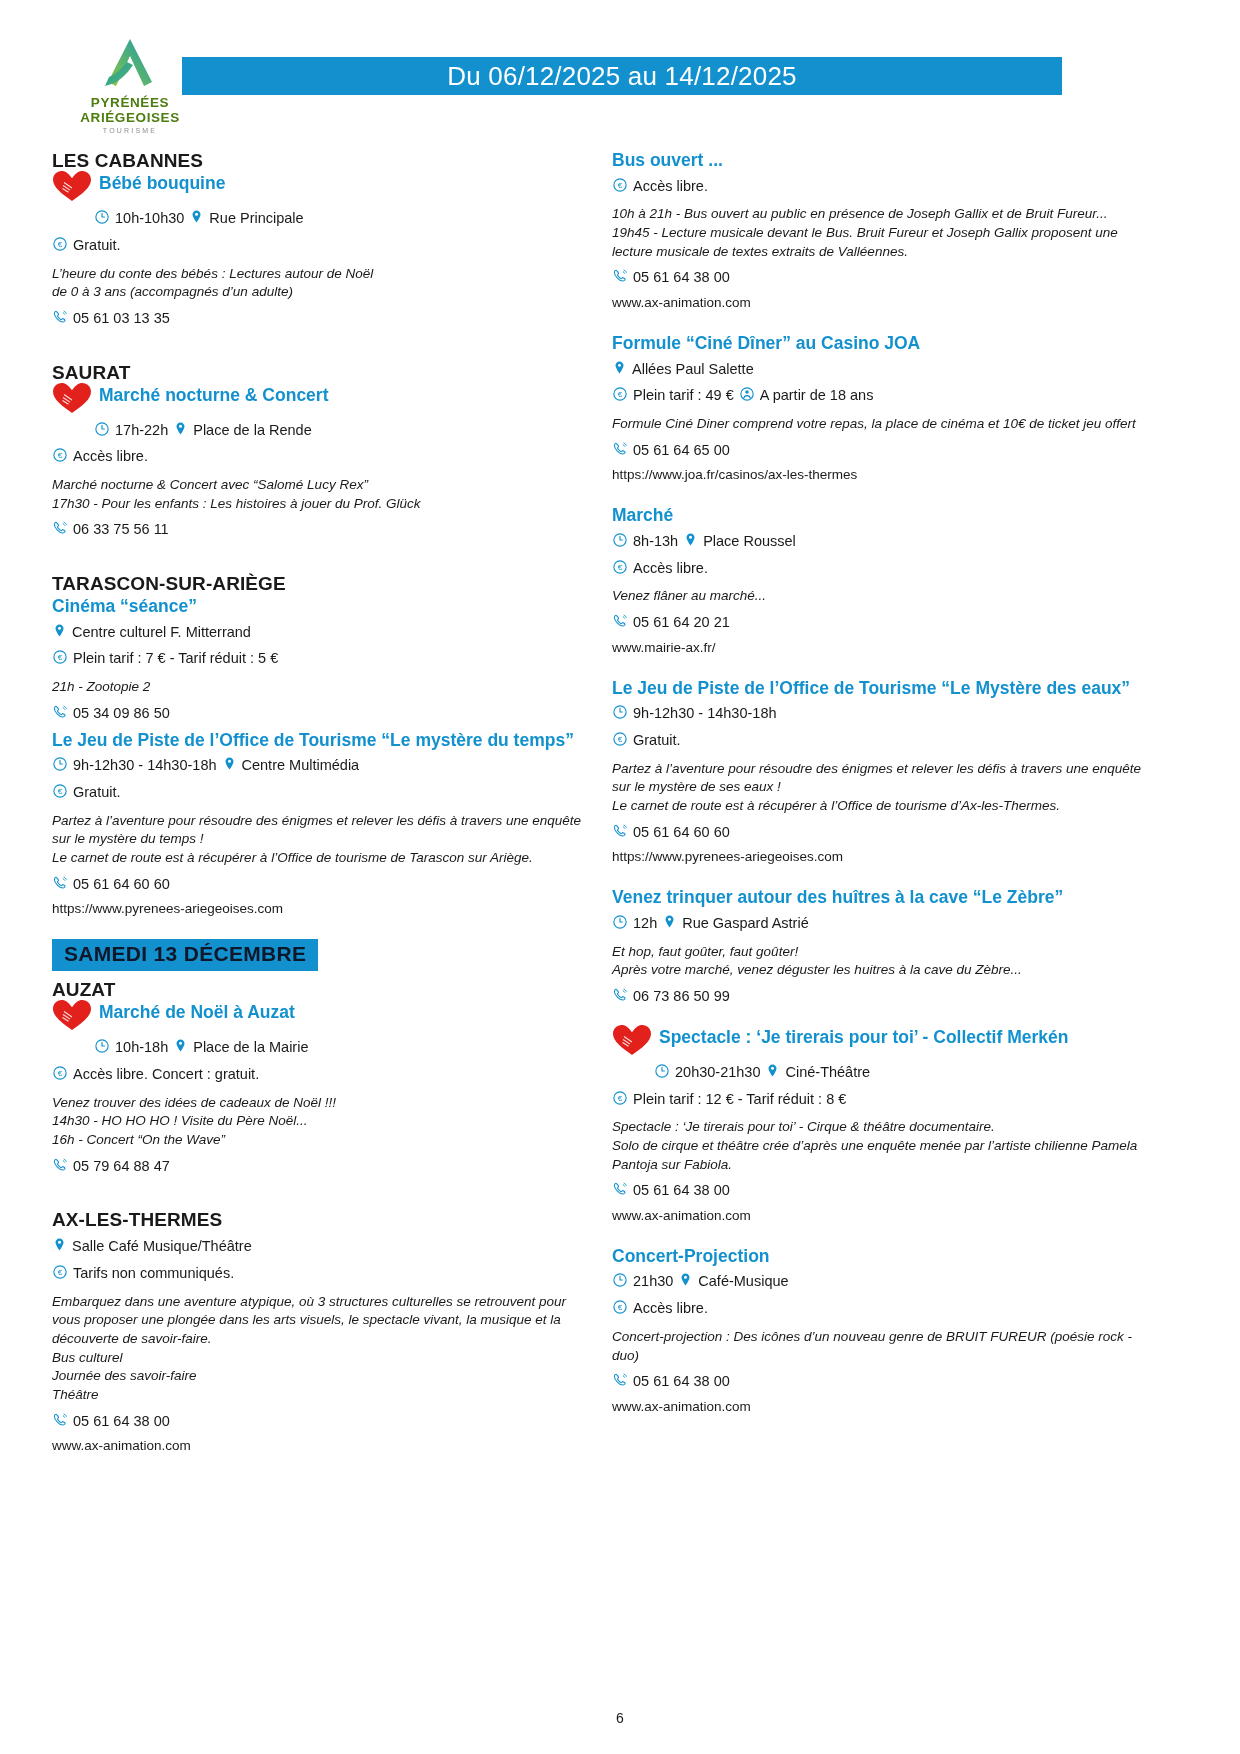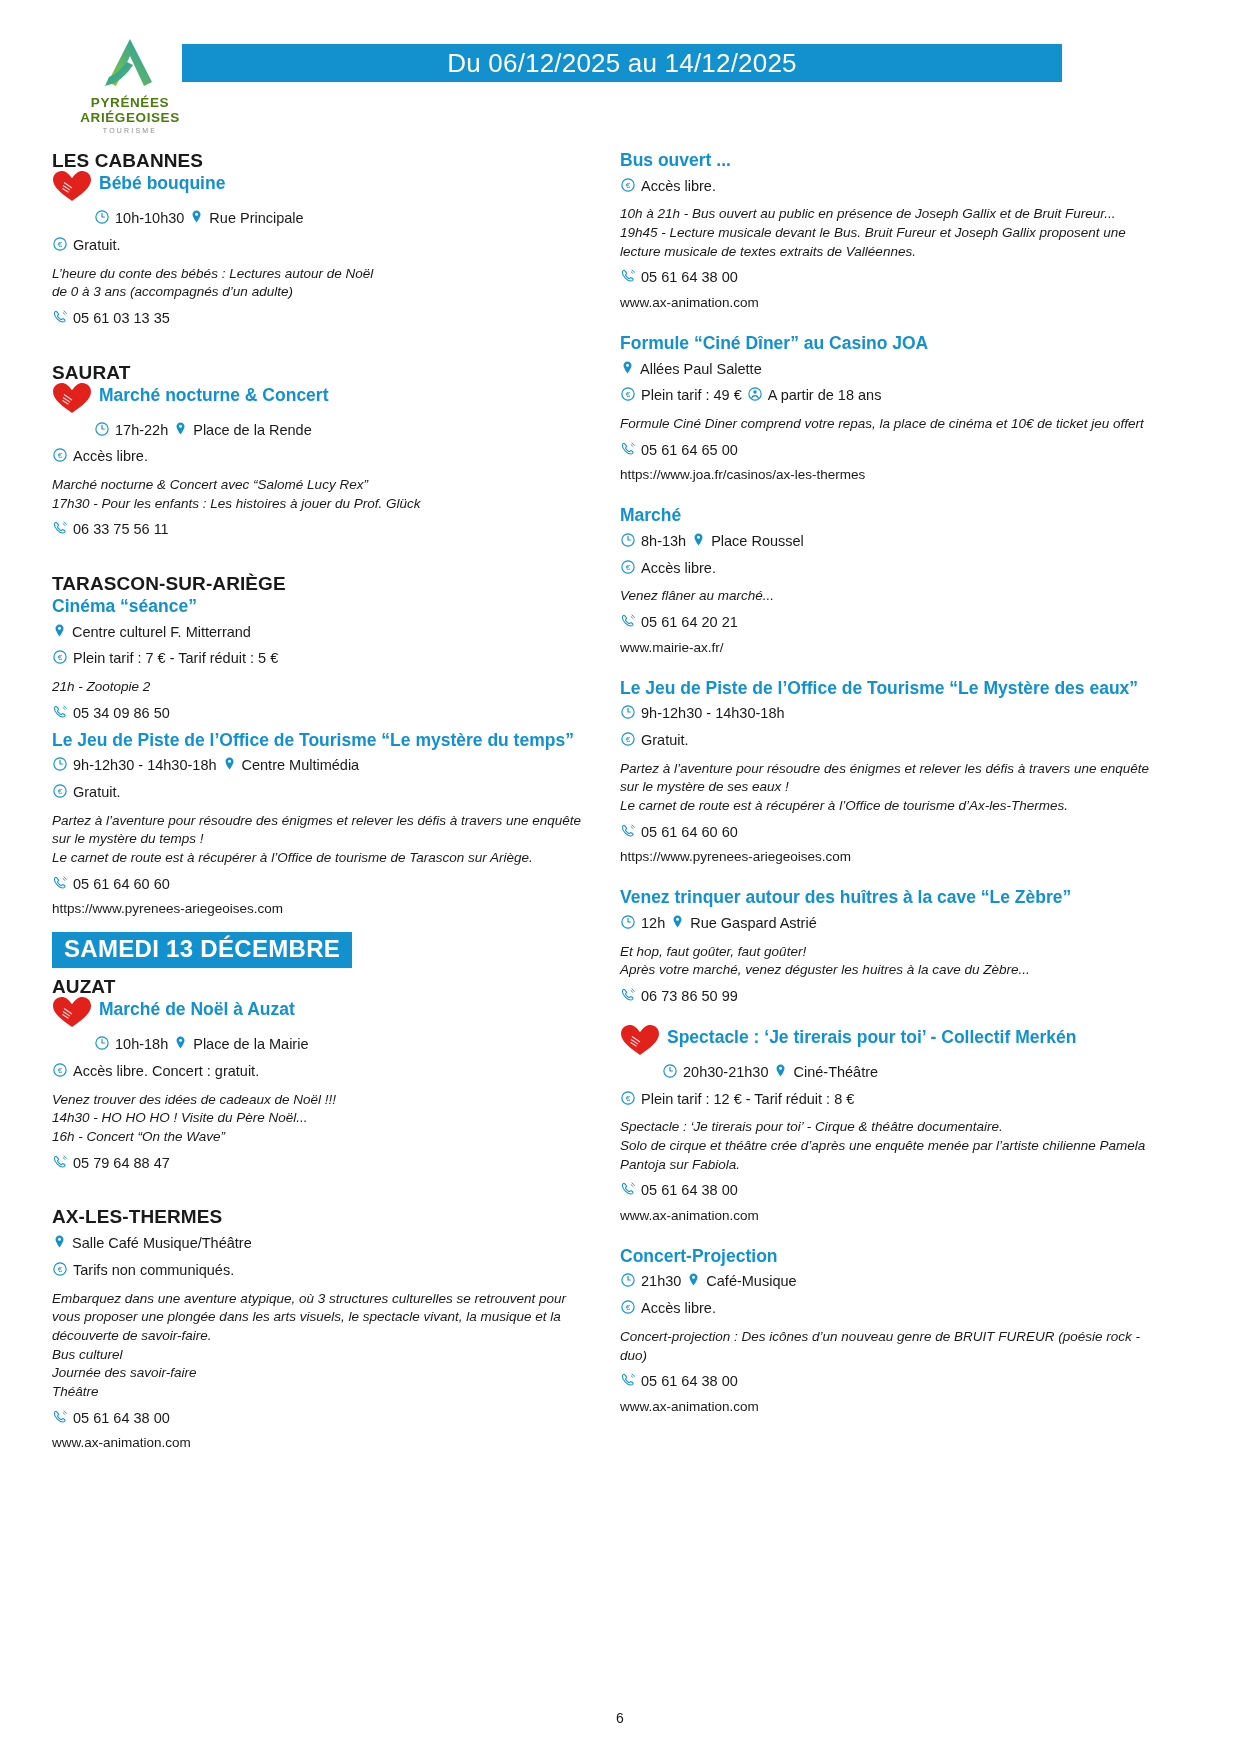--- a/index.html
+++ b/index.html
@@ -22,33 +22,33 @@
   .logo-l1, .logo-l2 {
     font-weight: bold; color: #4d7c0f; letter-spacing: .6px;
     line-height: 1.08;
   }
   .logo-l1 { font-size: 13.5px; }
   .logo-l2 { font-size: 13.5px; }
   .logo-l3 {
     font-size: 7px; color: #8d8d8d; letter-spacing: 2.2px; margin-top: 2px;
   }
   .date-banner {
-    position: absolute; left: 182px; top: 44px;
+    position: absolute; left: 182px; top: 57px;
     width: 880px; height: 38px;
     background: #1291ce;
     color: #ffffff;
     font-size: 26px; font-weight: 500;
     display: flex; align-items: center; justify-content: center;
     letter-spacing: .2px;
   }
 
   
   .columns {
     position: absolute; top: 150px; left: 0; width: 1240px;
-    display: flex; gap: 8px;
+    display: flex; gap: 0;
   }
   .col { width: 530px; }
   .col-left  { margin-left: 52px; }
   .col-right { margin-left: 30px; }
 
   
   .town {
     font-size: 19px; font-weight: bold; color: #1a1a1a;
     letter-spacing: .1px; margin-top: 32px; margin-bottom: 1px;
   }
@@ -77,23 +77,23 @@
   .desc {
     font-size: 13.5px; font-style: italic; line-height: 1.38;
     margin: 8px 0 6px; color: #1a1a1a; white-space: pre-line;
   }
   .url {
     font-size: 13.5px; color: #1a1a1a; margin: 4px 0 6px; line-height: 1.4;
   }
 
   
   .day-banner {
-    display: inline-block; background: #1291ce; color: #ffffff;
-    font-size: 24px; font-weight: bold; letter-spacing: .3px;
-    padding: 3px 12px 5px; margin: 7px 0 8px;
+    display: inline-block; background: #1291ce; color: #0f172a;
+    font-size: 21px; font-weight: bold; letter-spacing: .3px;
+    padding: 3px 12px 5px; margin: 14px 0 8px;
   }
   .spacer-md { height: 14px; }
 
   .pagenum {
     position: absolute; bottom: 28px; left: 0; width: 1240px;
     text-align: center; font-size: 14px; color: #1a1a1a;
   }
   svg { display: block; }
 </style>
 </head>

